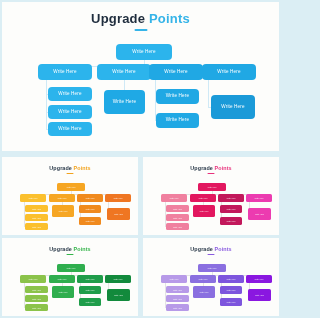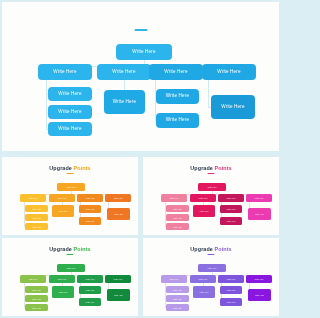--- a/index.html
+++ b/index.html
@@ -42,20 +42,24 @@
 
   
   .thumb .node span{opacity:.9;}
 </style>
 </head>
 <body>
 
 <div class="page">
 
   <div class="slide hero">
+    <div class="title">
+      <span>Upgrade</span>
+      <span class="accent">Points</span>
+    </div>
     <div class="rule"></div>
     <div class="canvas" id="hero-canvas">
         <div class="conn" style="left: 141.5px; top: 58px; width: 1px; height: 6px;"></div>
         <div class="conn" style="left: 63px; top: 64px; width: 164px; height: 1px;"></div>
         <div class="conn" style="left: 62.5px; top: 64px; width: 1px;"></div>
         <div class="conn" style="left: 121.5px; top: 64px; width: 1px;"></div>
         <div class="conn" style="left: 173.5px; top: 64px; width: 1px;"></div>
         <div class="conn" style="left: 226.5px; top: 64px; width: 1px;"></div>
         <div class="conn" style="left: 44px; top: 78px; width: 1px; height: 49px;"></div>
         <div class="conn" style="left: 44px; top: 91.5px; width: 2px; height: 1px;"></div>

